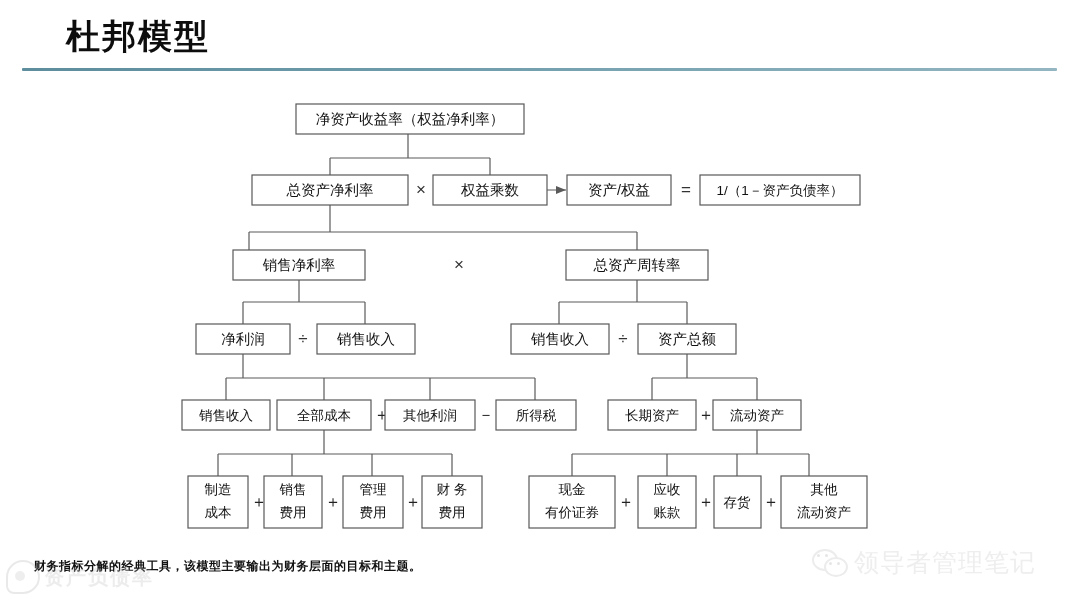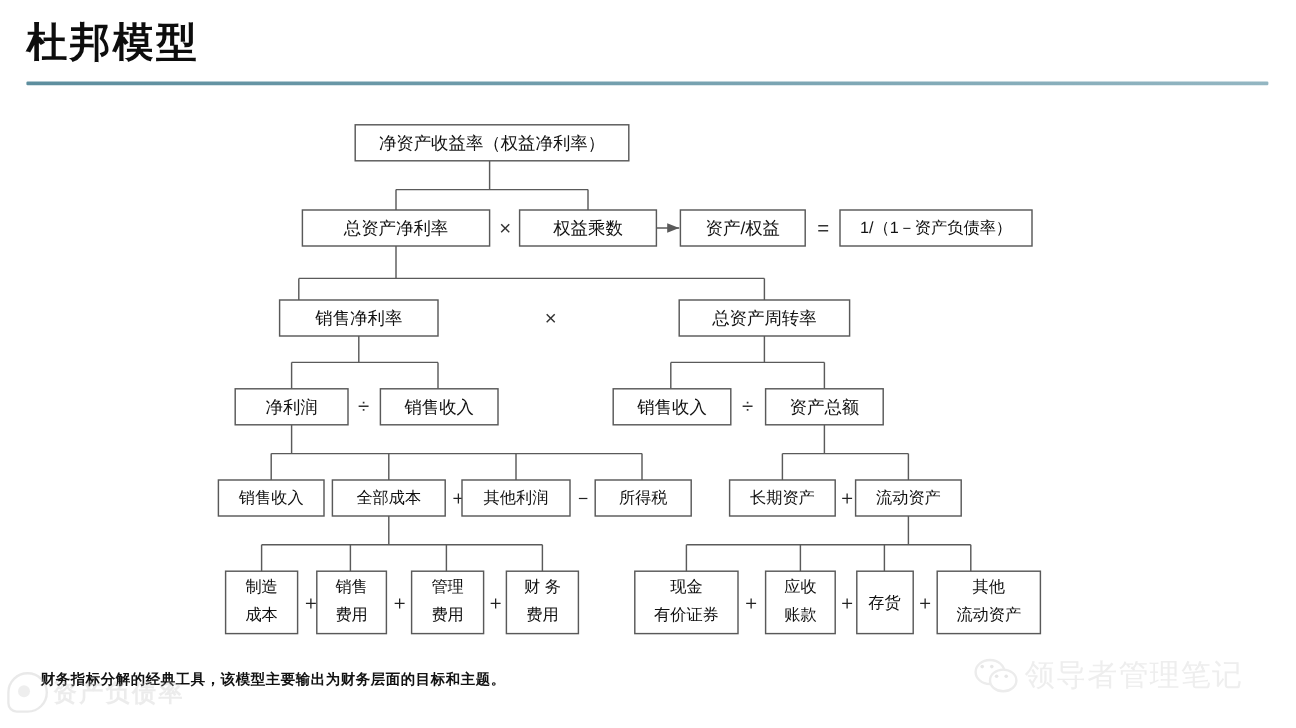--- a/index.html
+++ b/index.html
@@ -23,20 +23,21 @@
     left: 22px; top: 14px;
     width: 1030px;
   }
   .slide-title {
     font-size: 34px;
     font-weight: bold;
     letter-spacing: 2px;
     line-height: 44px;
     color: #0d0d0d;
     white-space: nowrap;
+    margin-left: 44px;
   }
   .title-rule {
     position: absolute;
     left: 22px; top: 68px;
     width: 1035px; height: 3px;
     background: linear-gradient(to right, #5d8e9e 0%, #6f9cab 40%, #93b6c2 100%);
     border-radius: 1px;
   }
   
   .diagram-wrap {

